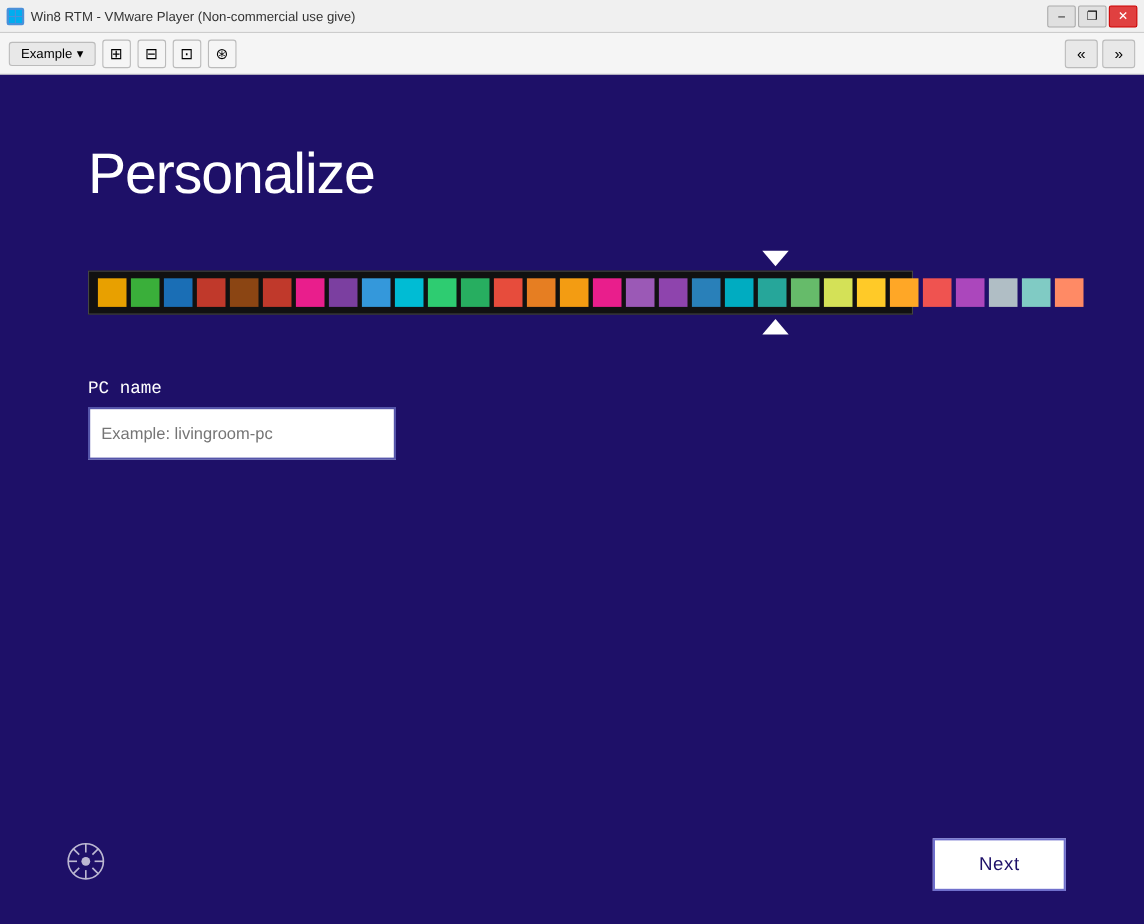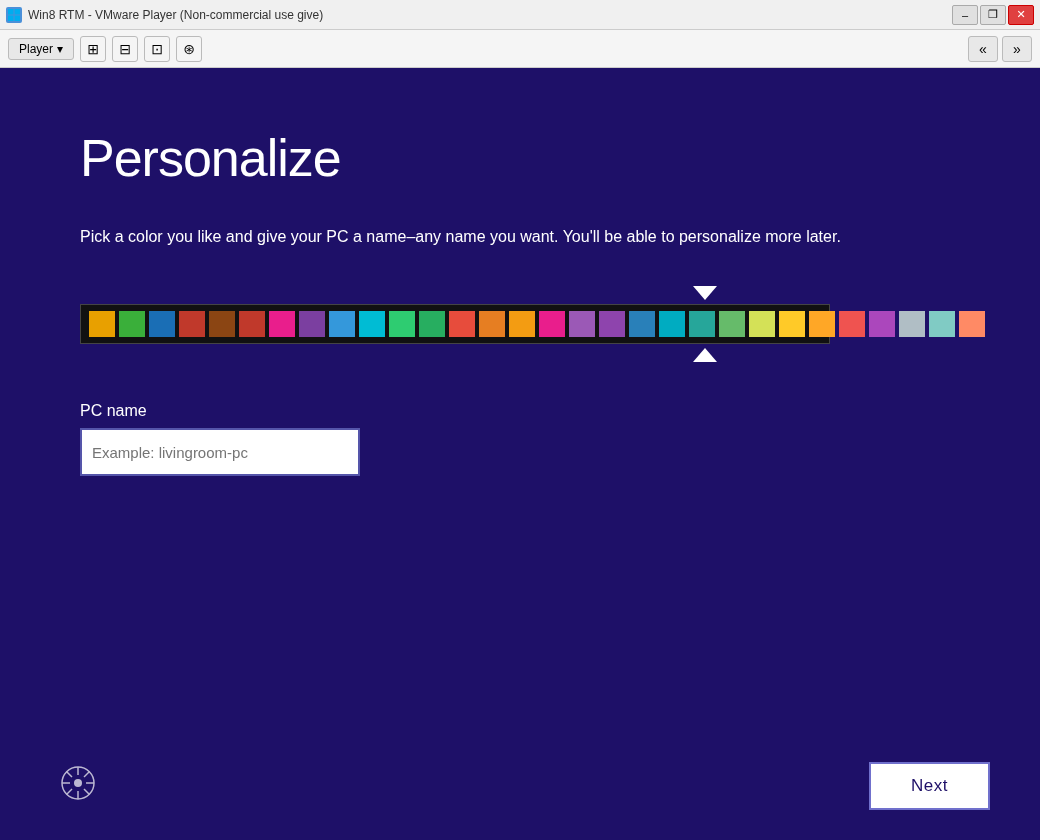--- a/index.html
+++ b/index.html
@@ -166,39 +166,40 @@
     
     #pc-name-section {
       margin-top: 10px;
     }
 
     #pc-name-label {
       font-size: 16px;
       color: white;
       margin-bottom: 8px;
       font-weight: 300;
+      font-family: Liberation Mono, monospace;
     }
 
     #pc-name-input {
       width: 280px;
       height: 48px;
       background: white;
       border: 2px solid #5555aa;
       padding: 6px 10px;
       font-size: 15px;
       color: #999;
       outline: none;
     }
 
     
     #bottom-bar {
       position: absolute;
       bottom: 30px;
       left: 60px;
-      right: 50px;
+      right: 71px;
       display: flex;
       align-items: center;
       justify-content: space-between;
     }
 
     #logo-icon {
       color: rgba(255,255,255,0.6);
       font-size: 28px;
     }
 
@@ -230,36 +231,35 @@
   </div>
   <div id="titlebar-controls">
     <button class="titlebar-btn">–</button>
     <button class="titlebar-btn">❐</button>
     <button class="titlebar-btn close">✕</button>
   </div>
 </div>
 
 <div id="toolbar">
   <button class="toolbar-btn">
-    <span>Player</span>
+    <span>Example</span>
     <span>▾</span>
   </button>
   <button class="toolbar-icon-btn">⊞</button>
   <button class="toolbar-icon-btn">⊟</button>
   <button class="toolbar-icon-btn">⊡</button>
   <button class="toolbar-icon-btn">⊛</button>
   <div id="toolbar-right">
     <button class="nav-btn">«</button>
     <button class="nav-btn">»</button>
   </div>
 </div>
 
 <div id="main">
   <h1 id="page-title">Personalize</h1>
-  <p id="description">Pick a color you like and give your PC a name–any name you want. You'll be able to personalize more later.</p>
 
   <div id="color-picker-container">
     <div id="arrow-down"></div>
     <div id="color-strip">
     <div class="color-swatch" title="#e8a000" style="background-color: rgb(232, 160, 0);"></div>
         <div class="color-swatch" title="#3aaf3a" style="background-color: rgb(58, 175, 58);"></div>
         <div class="color-swatch" title="#1a6eb5" style="background-color: rgb(26, 110, 181);"></div>
         <div class="color-swatch" title="#c0392b" style="background-color: rgb(192, 57, 43);"></div>
         <div class="color-swatch" title="#8b4513" style="background-color: rgb(139, 69, 19);"></div>
         <div class="color-swatch" title="#c0392b" style="background-color: rgb(192, 57, 43);"></div>

